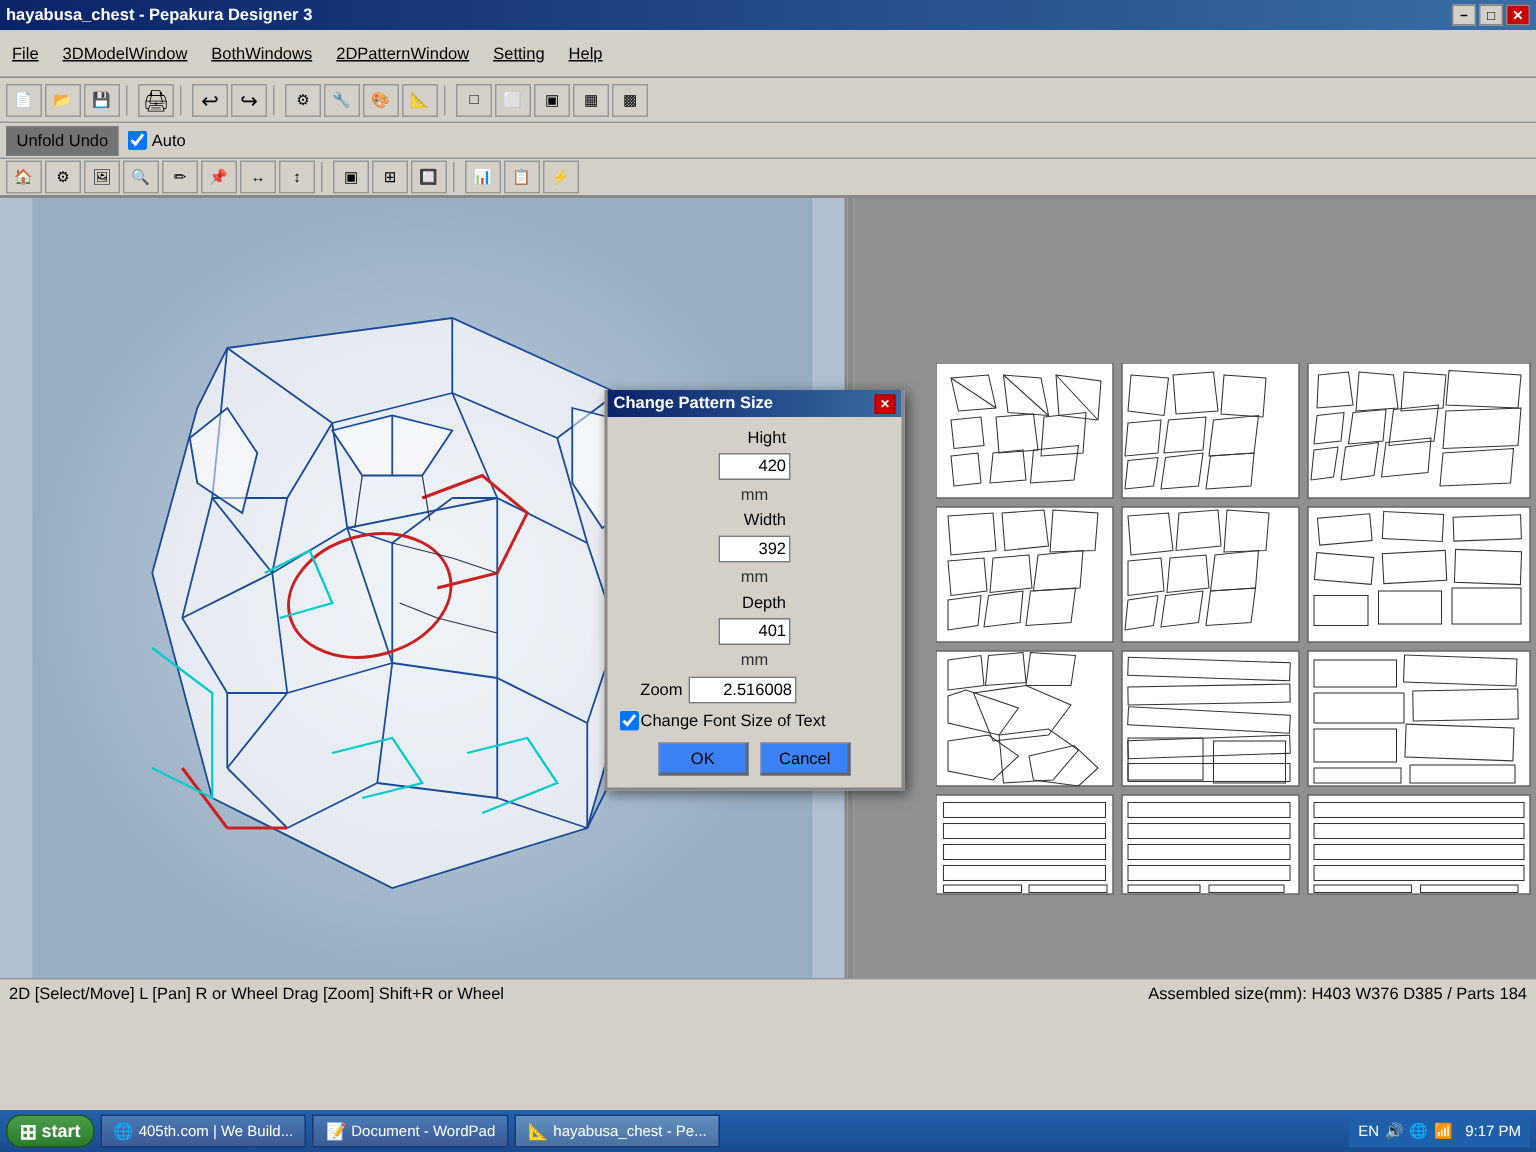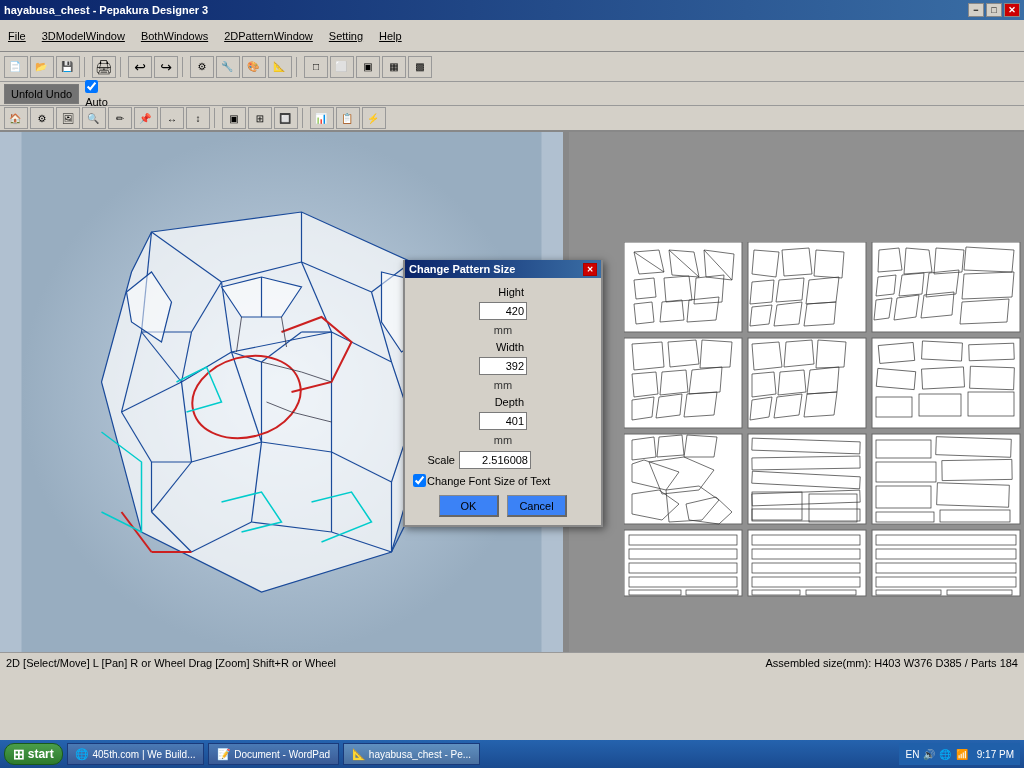--- a/index.html
+++ b/index.html
@@ -74,21 +74,21 @@
     }
     .action-btn {
       padding: 1px 6px;
       background: #737373;
       border: 1px solid #7a7a7a;
       cursor: pointer;
       font-size: 11px;
       height: 20px;
       display: flex; align-items: center;
     }
-    .auto-check { display: flex; align-items: flex-start; gap: 3px; font-size: 11px; flex-direction: column; }
+    .auto-check { display: flex; align-items: flex-end; gap: 3px; font-size: 11px; }
 
     
     #main-content {
       display: flex;
       height: calc(768px - 20px - 18px - 30px - 26px - 24px - 26px - 28px);
     }
 
     
     #view-3d {
       flex: 1;
@@ -675,21 +675,21 @@
         <span class="dialog-unit">mm</span>
       </div>
 
       <div class="dialog-row">
         <span class="dialog-label">Depth</span>
         <input class="dialog-input" type="text" value="401" style="">
         <span class="dialog-unit">mm</span>
       </div>
 
       <div class="dialog-scale-row">
-        <span class="dialog-label">Scale</span>
+        <span class="dialog-label">Zoom</span>
         <input class="dialog-scale-input" type="text" value="2.516008" style="">
       </div>
 
       <div class="dialog-checkbox-row">
         <input type="checkbox" checked="" style="">
         <span>Change Font Size of Text</span>
       </div>
 
       <div class="dialog-buttons">
         <button class="dialog-btn">OK</button>

